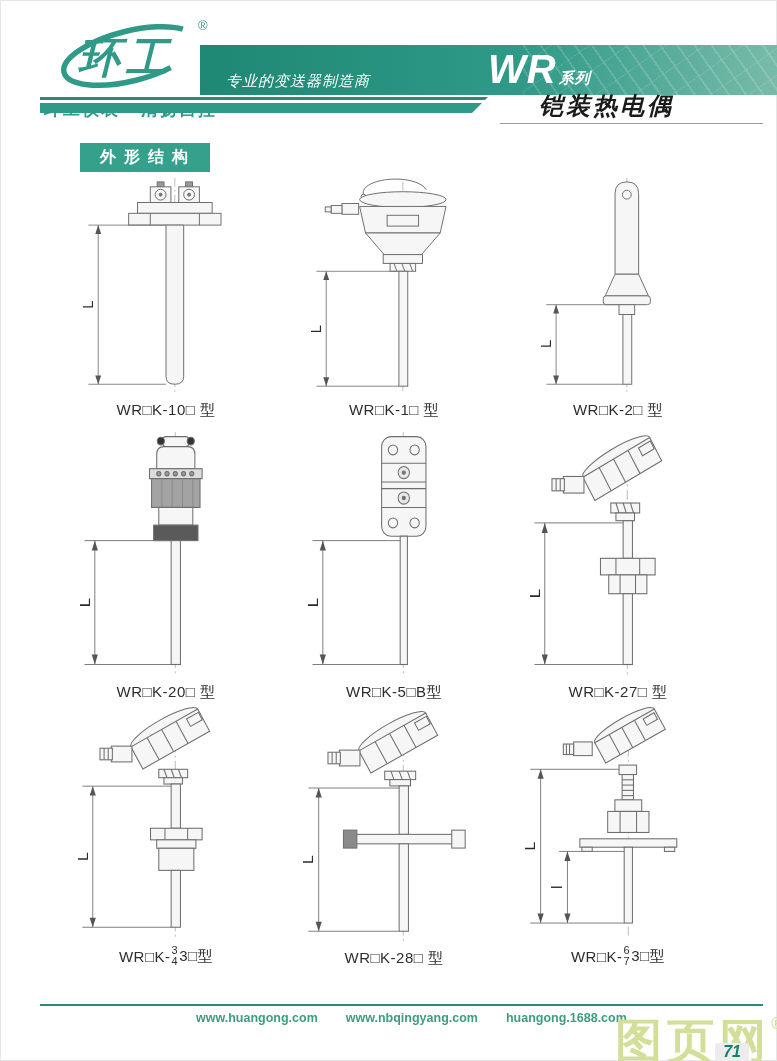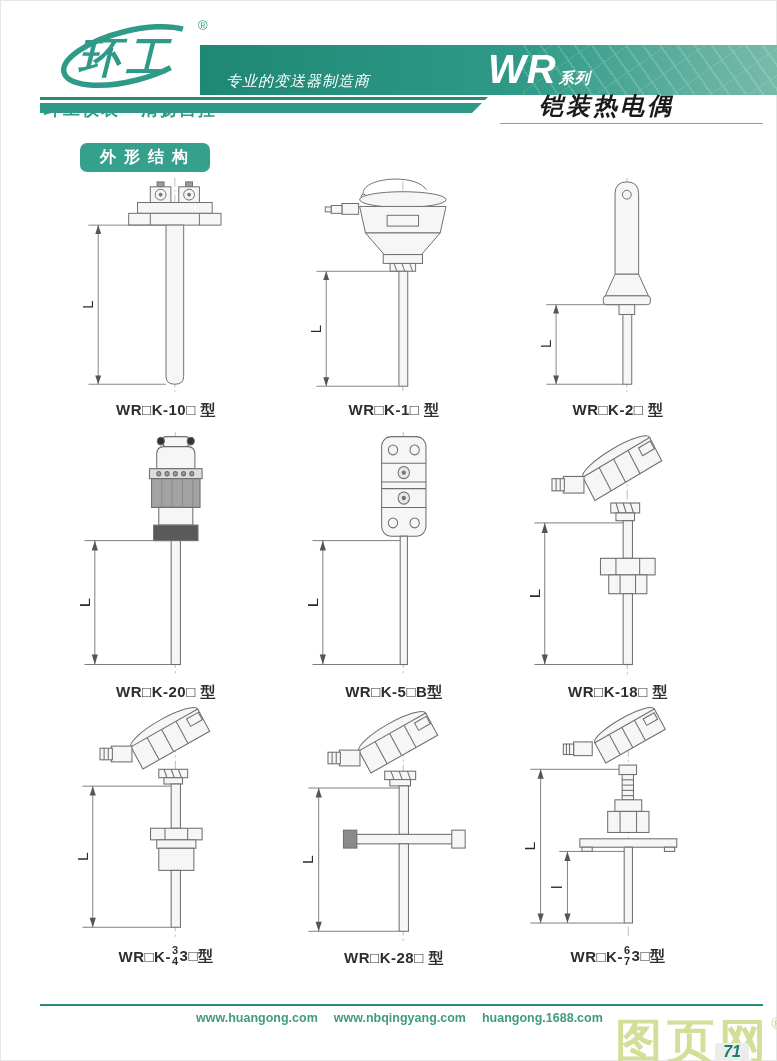--- a/index.html
+++ b/index.html
@@ -17,36 +17,36 @@
   .slogan{position:absolute;left:26px;top:27px;color:#fff;font-size:15px;font-style:italic;letter-spacing:1px;}
   .series{position:absolute;left:288px;top:2px;color:#fff;font-weight:bold;font-size:40px;font-style:italic;letter-spacing:1px;}
   .series small{font-size:15px;font-style:italic;font-weight:bold;margin-left:2px;}
   .subbar{position:absolute;left:40px;top:97px;width:448px;height:16px;
           background:linear-gradient(to bottom,#2a8b78 0 3px,#ffffff 3px 6px,#2e9a87 6px 100%);
           clip-path:polygon(0 0,100% 0,calc(100% - 16px) 100%,0 100%);}
   .cn-title{position:absolute;left:522px;top:90px;font-size:24px;font-weight:bold;font-style:italic;color:#1a1a1a;letter-spacing:3px;margin-left:17px;}
   .cn-underline{position:absolute;left:500px;top:123px;width:263px;height:1px;background:#9a9a9a;}
   
   .badge{position:absolute;left:80px;top:143px;background:#35a18d;color:#fff;
-         font-size:16px;font-weight:bold;letter-spacing:8px;padding:4px 14px 4px 20px;border-radius:7px;}
+         font-size:16px;font-weight:bold;letter-spacing:8px;padding:4px 14px 4px 20px;}
   
   .grid{position:absolute;left:52px;top:176px;width:676px;
         display:grid;grid-template-columns:228px 228px 220px;grid-template-rows:244px 282px 266px;}
   .cell{display:flex;flex-direction:column;align-items:center;justify-content:flex-end;}
-  .cap{font-size:15px;color:#2e2e2e;margin-top:3px;letter-spacing:.5px;display:flex;align-items:center;font-weight:bold;}
+  .cap{font-size:15px;color:#2e2e2e;margin-top:3px;letter-spacing:.5px;display:flex;align-items:center;}
   .frac{display:inline-flex;flex-direction:column;font-size:11px;line-height:1.05;text-align:center;margin:0 1px;}
   svg.diag{display:block;}
   .ln{stroke:#6e6e6e;fill:#f6f6f6;stroke-width:1;}
   .cl{stroke:#b0b0b0;stroke-width:.8;stroke-dasharray:9 3 2 3;fill:none;}
   .dm{stroke:#787878;stroke-width:.9;fill:none;}
   .ar{fill:#555;stroke:none;}
   .dimtext{font-size:15px;fill:#2b2b2b;text-anchor:middle;dominant-baseline:middle;font-family:"Liberation Sans",sans-serif;}
   
   .footline{position:absolute;left:40px;top:1004px;width:723px;height:2px;background:#2a8b78;}
-  .urls{position:absolute;left:196px;top:1011px;display:flex;gap:16px;font-size:12.5px;font-weight:bold;color:#3f9c7f;}
+  .urls{position:absolute;left:196px;top:1011px;display:flex;gap:28px;font-size:12.5px;font-weight:bold;color:#3f9c7f;}
   .watermark{position:absolute;right:-6px;bottom:-12px;font-size:47px;font-weight:bold;color:#d3df99;letter-spacing:5px;white-space:nowrap;z-index:1;}
   .watermark sup{font-size:16px;vertical-align:28px;letter-spacing:0;}
   .pagenum{position:absolute;right:28px;top:1043px;color:#17806b;font-weight:bold;font-style:italic;font-size:16px;
            background:#ececec;padding:0 8px;border-radius:3px;z-index:2;}
 </style>
 </head>
 <body>
 
 <div class="page">
 
@@ -255,21 +255,21 @@
         </g>
         <g>
           <line class="dm" x1="14" y1="84" x2="100" y2="84"></line>
             <line class="dm" x1="14" y1="212" x2="100" y2="212"></line>
           <line class="dm" x1="24" y1="84" x2="24" y2="212"></line>
           <path class="ar" d="M24,84 l-3,9 h6 z"></path>
             <path class="ar" d="M24,212 l-3,-9 h6 z"></path>
           <text class="dimtext" transform="rotate(-90 15 148)" x="15" y="148">L</text>
         </g>
       </svg>
-      <div class="cap">WR□K-18□ 型</div>
+      <div class="cap">WR□K-27□ 型</div>
     </div>
 
     <div class="cell">
       <svg class="diag" width="196" height="238" viewBox="0 0 190 226" preserveAspectRatio="none">
         <line class="cl" x1="104" y1="20" x2="104" y2="222"></line>
         <g class="ln" transform="rotate(-29 104 42)">
           <ellipse cx="104" cy="20" rx="37" ry="8.5"></ellipse>
           <rect x="67" y="20" width="74" height="24"></rect>
           <line x1="85" y1="20" x2="85" y2="44"></line>
             <line x1="101" y1="20" x2="101" y2="44"></line>

